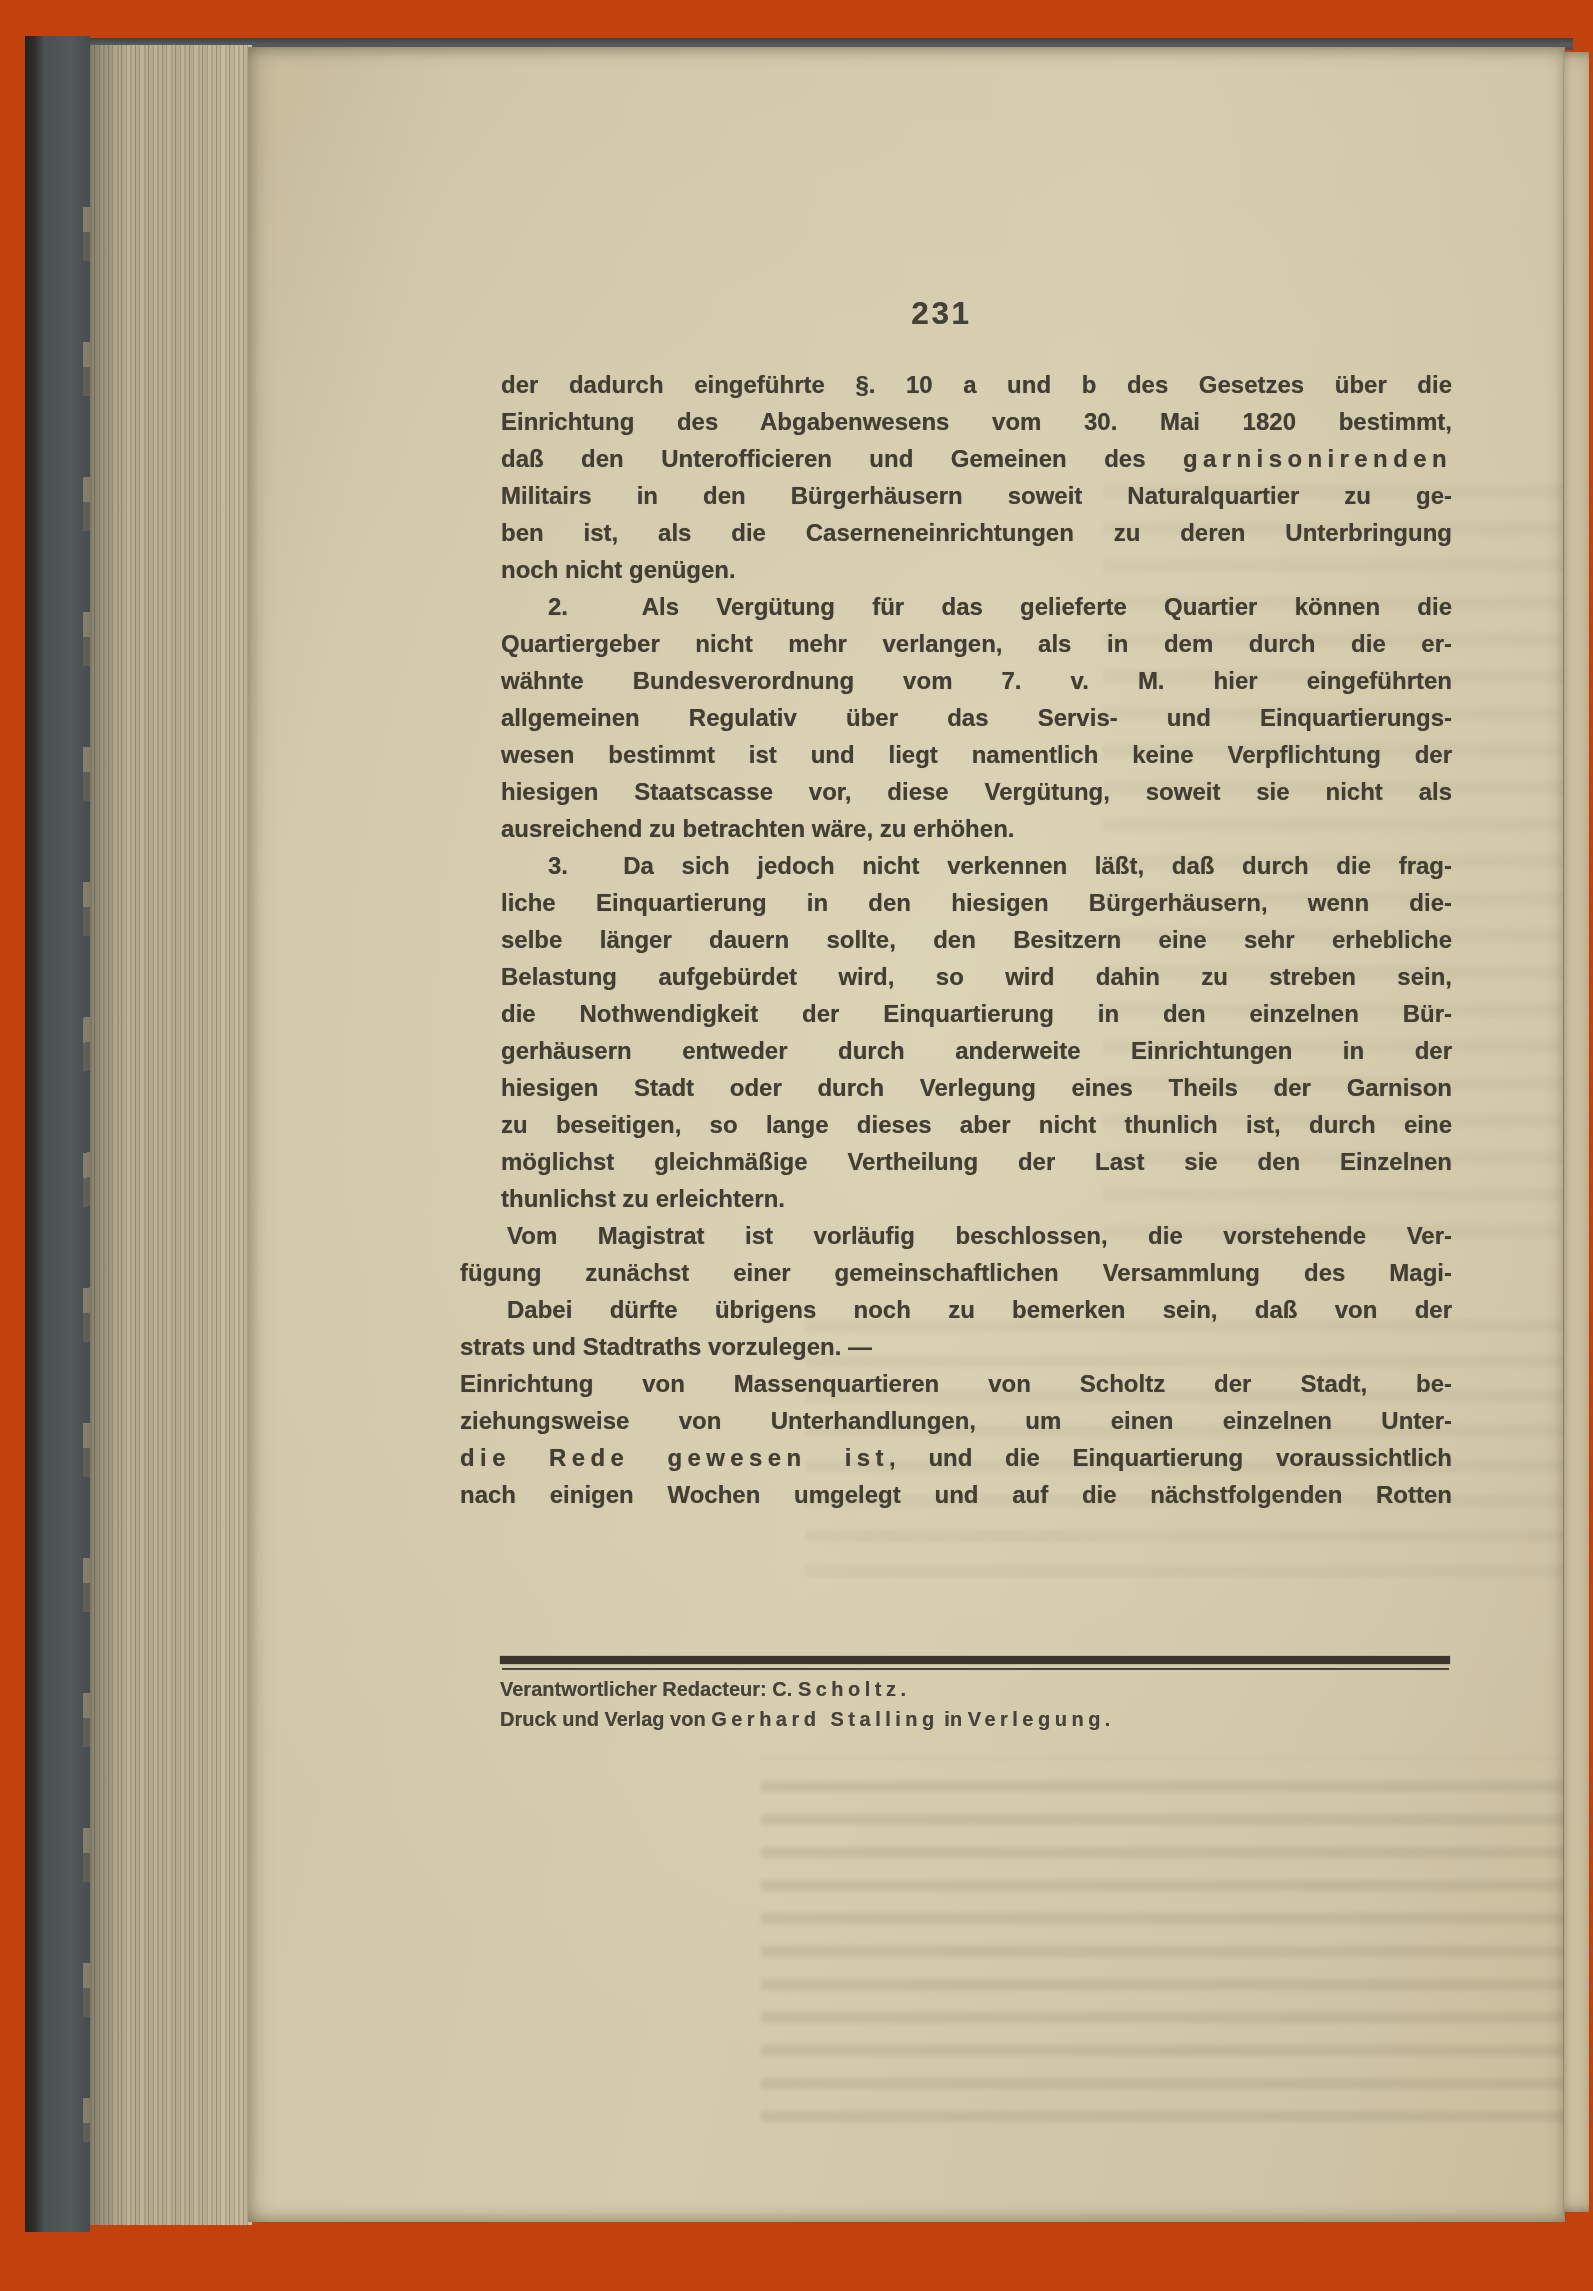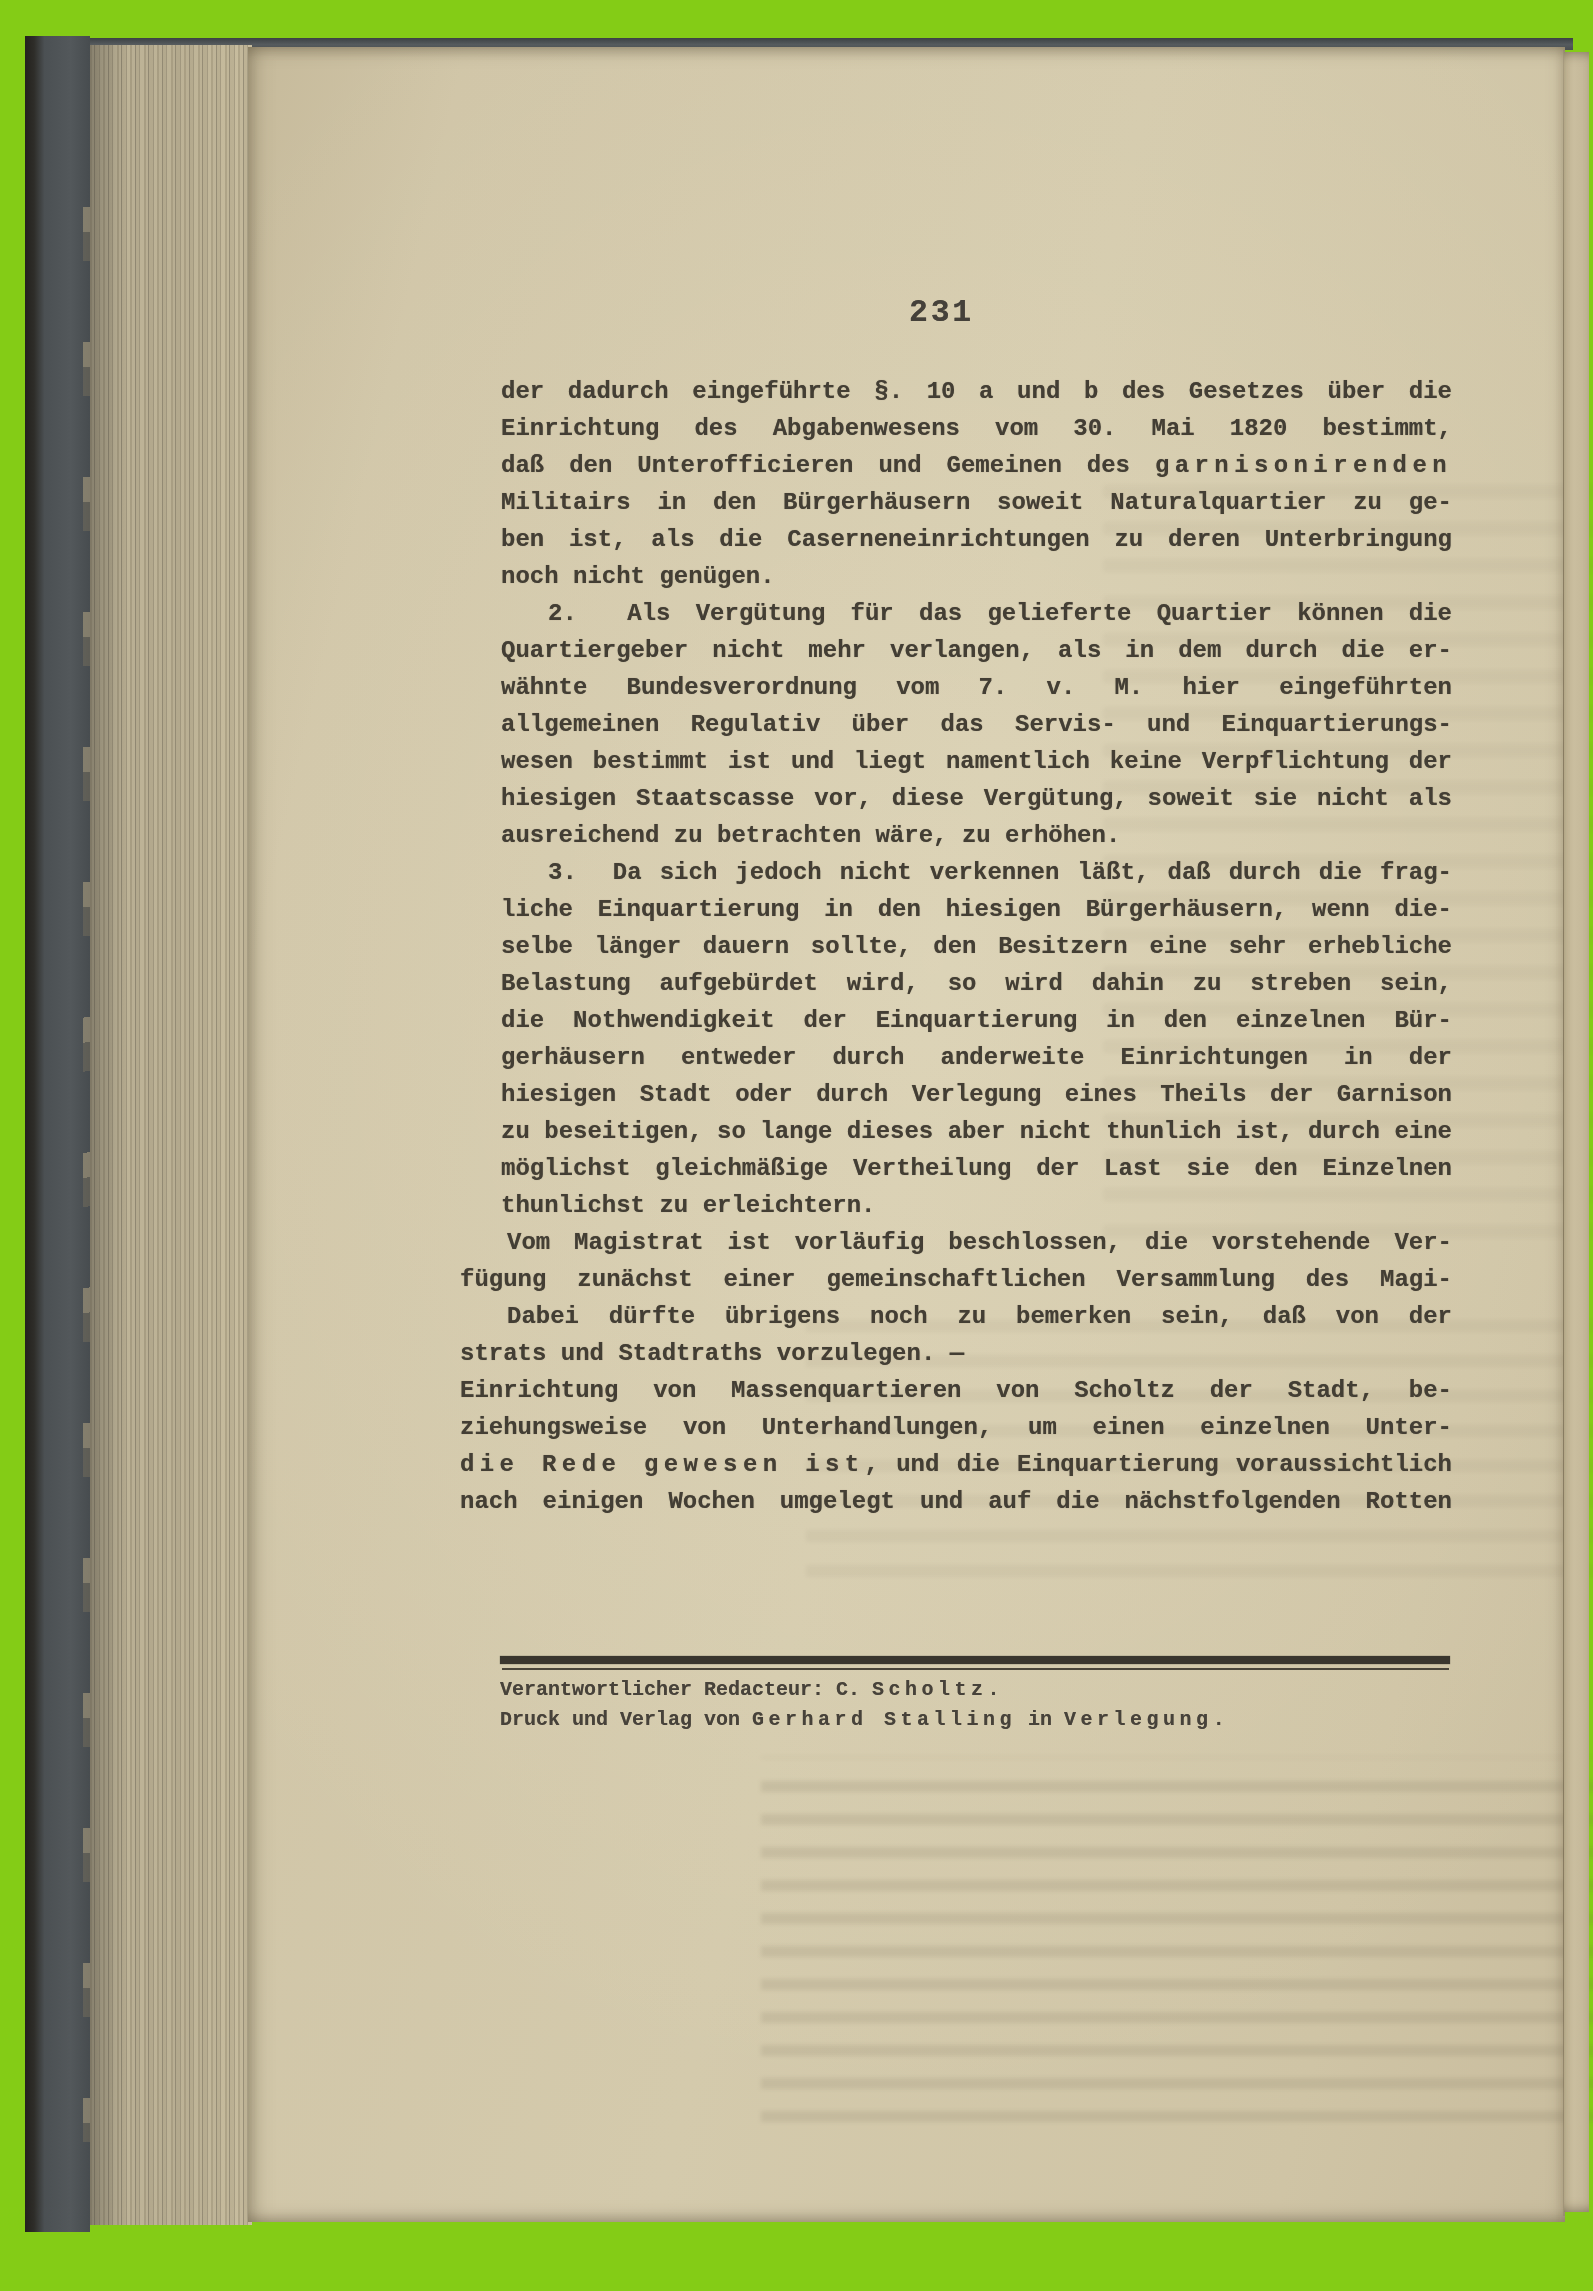--- a/index.html
+++ b/index.html
@@ -1,19 +1,19 @@
 <!DOCTYPE html>
 <html style="font-size:14.4px"><head>
 <meta charset="utf-8">
 <style>
   html,body{margin:0;padding:0;background:#121210;}
   #stage{
     position:relative;width:1593px;height:2292px;overflow:hidden;
-    background:#84cc16;
-    font-family:Liberation Mono, monospace;
+    background:#c2410c;
+    font-family:Liberation Sans, sans-serif;
   }
   
   .cover-band{
     position:absolute;left:25px;top:36px;width:65px;height:2196px;
     background:linear-gradient(90deg,#23211d 0%,#2e2d29 14%,#4b5053 30%,#53585b 70%,#474c4f 100%);
   }
   .cover-torn-edge{
     position:absolute;left:83px;top:126px;width:12.6px;height:2016px;
     background:repeating-linear-gradient(178deg,rgba(179,165,131,0) 0 81px,rgba(179,165,131,.55) 81px 106px,rgba(146,132,100,.3) 106px 135px);
     filter:blur(0.5px);
@@ -57,21 +57,21 @@
     background:repeating-linear-gradient(0deg,rgba(0,0,0,0) 0 24px,rgba(116,106,84,.28) 24px 37px);}
   .bleed.b3{left:558px;top:1256px;width:810px;height:297px;opacity:.28;
     background:repeating-linear-gradient(0deg,rgba(0,0,0,0) 0 23.4px,rgba(116,106,84,.26) 23.4px 35px);}
   
   .page-number{
     position:absolute;left:572px;top:248px;width:243px;
     text-align:center;font-size:31.5px;font-weight:700;letter-spacing:2.7px;
     color:#45413a;text-shadow:0 0 0.6px rgba(60,54,44,.65);
   }
   .text-body{
-    position:absolute;left:212px;top:326px;width:992px;
+    position:absolute;left:212px;top:319px;width:992px;
     font-size:24px;font-weight:700;color:#433e34;
     text-shadow:0 0 0.7px rgba(62,56,45,.6);
   }
   .tblock.quote{margin-left:41px;width:951px;}
   .tblock.full{width:992px;}
   .textline{line-height:37px;height:37px;text-align:justify;}
   .justline{text-align-last:justify;}
   .endline{text-align-last:left;}
   .textline.indent{padding-left:47px;}
   .gesperrt{letter-spacing:5.4px;}

